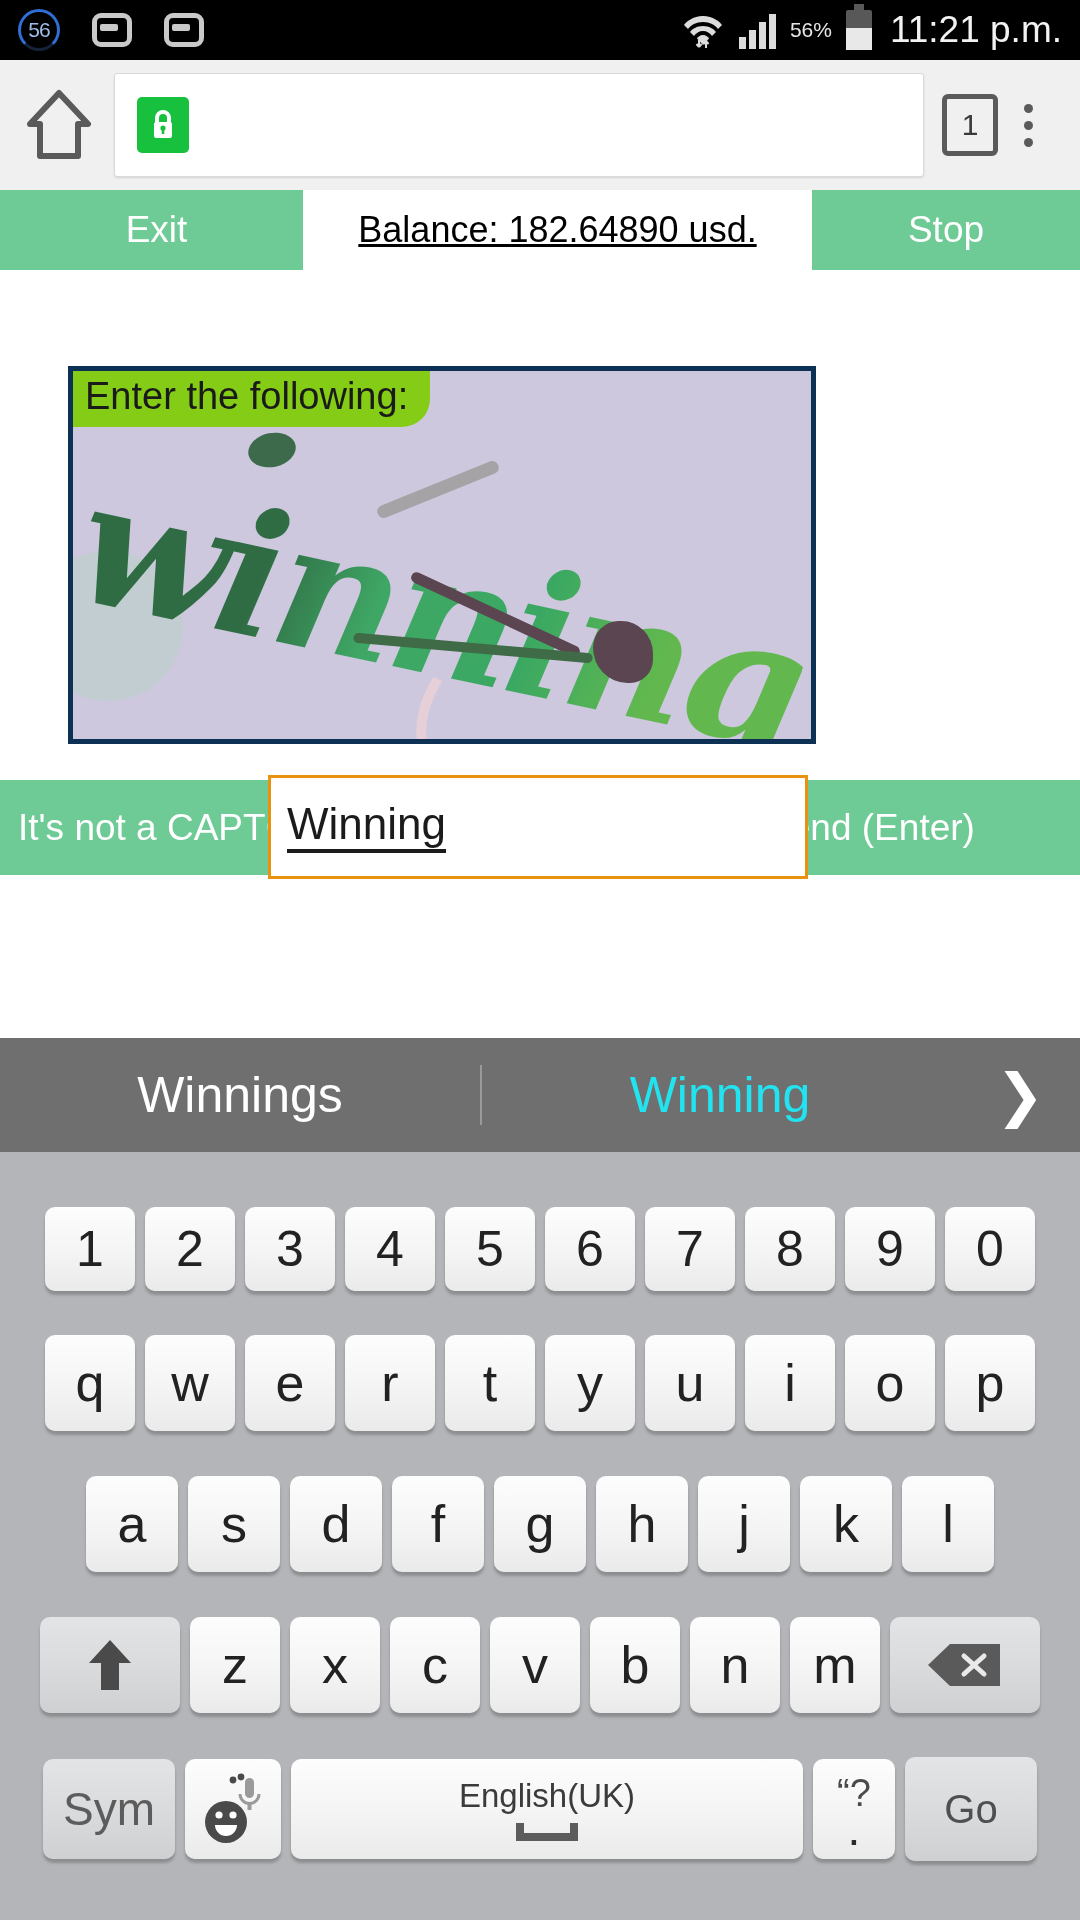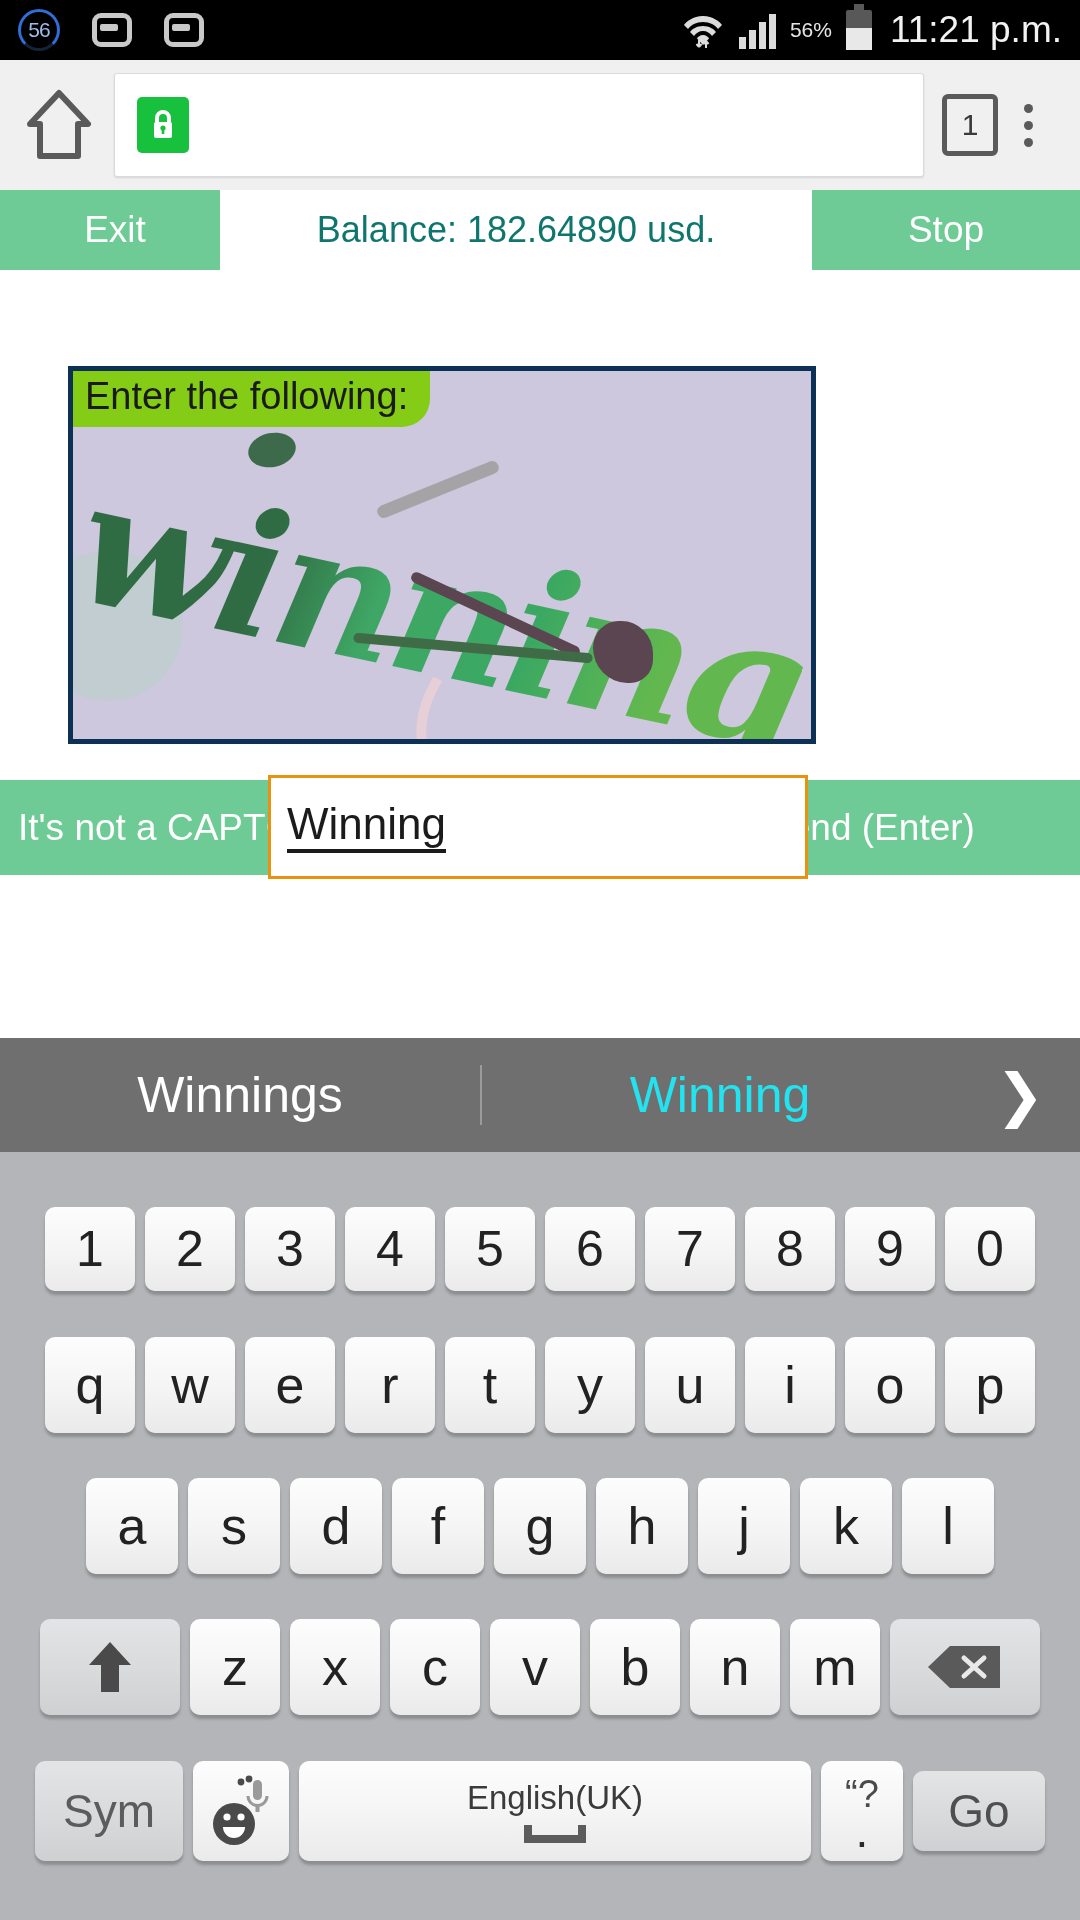--- a/index.html
+++ b/index.html
@@ -94,25 +94,25 @@
     position:absolute; left:0; top:190px; width:1080px; height:1655px;
     background:#fff;
   }
   .topbar{
     display:flex; width:1080px; height:80px; background:#fff;
   }
   .gbtn{
     background:#6ecb96; color:#fff; display:flex; align-items:center;
     justify-content:center; font-size:37px;
   }
-  .gbtn.exit{ width:220px;padding-left:10px; }
+  .gbtn.exit{ width:303px;padding-left:10px; }
   .gbtn.stop{ width:268px; margin-left:auto;text-align:right; }
   .balance{
     flex:1; display:flex; align-items:center; justify-content:center;
-    font-size:36px; color:#0f766e; background:#fff;
+    font-size:36px; color:#000000; background:#fff;text-decoration:underline;
   }
 
   
   .captcha-wrap{
     position:absolute; left:68px; top:176px; width:748px; height:378px;
     border:5px solid #0d3154; background:#cdc8de; overflow:hidden;
   }
   .capt-label{
     position:absolute; left:0; top:0; height:56px;
     background:#84cc16; color:#1a1a1a; font-size:38px;
@@ -226,35 +226,35 @@
     color:#222; font-size:52px; flex:none;
   }
   .key.num{ width:90px; height:84px; font-size:50px; }
   .key.ltr{ width:90px; height:96px; }
   .key.ltr2{ width:92px; height:96px; }
   .key.fn{
     background:linear-gradient(180deg,#e3e4e5 0%,#d9dadc 55%,#cfd0d2 100%);
   }
   .key.shift{ width:140px; height:96px; }
   .key.bksp{ width:150px; height:96px; }
-  .key.sym{ width:148px; height:100px; font-size:46px; color:#5c5c5c; }
+  .key.sym{ width:132px; height:100px; font-size:46px; color:#5c5c5c; }
   .key.emoji{ width:96px; height:100px; }
   .key.space{
     width:512px; height:100px; flex-direction:column; gap:8px;
     font-size:0;
   }
   .key.space .lang{ font-size:33px; color:#3b3b3b; }
   .key.space .bar{
     width:62px; height:18px; border:0; border-left:8px solid #5c5c5c;
     border-right:8px solid #5c5c5c; border-bottom:8px solid #5c5c5c;
   }
   .key.punct{ width:82px; height:100px; flex-direction:column; gap:14px; }
   .key.punct .q{ font-size:38px; color:#4a4a4a; line-height:.7; }
   .key.punct .d{ font-size:46px; color:#2a2a2a; line-height:.4; }
-  .key.go{ width:132px; height:80px; font-size:46px; color:#4f4f4f; }
+  .key.go{ width:132px; height:104px; font-size:40px; color:#4f4f4f; }
 </style>
 </head>
 <body>
 
 <div id="app">
 
   <div class="statusbar">
     <div class="sb-left">
       <div class="badge56">56</div>
       <div class="appicon"></div>

